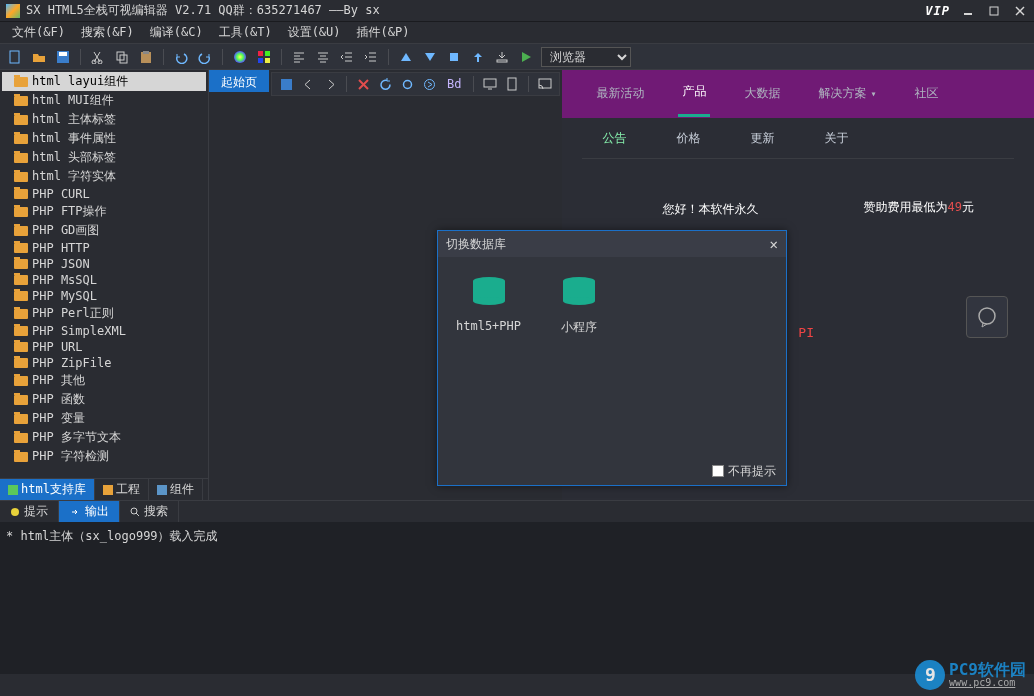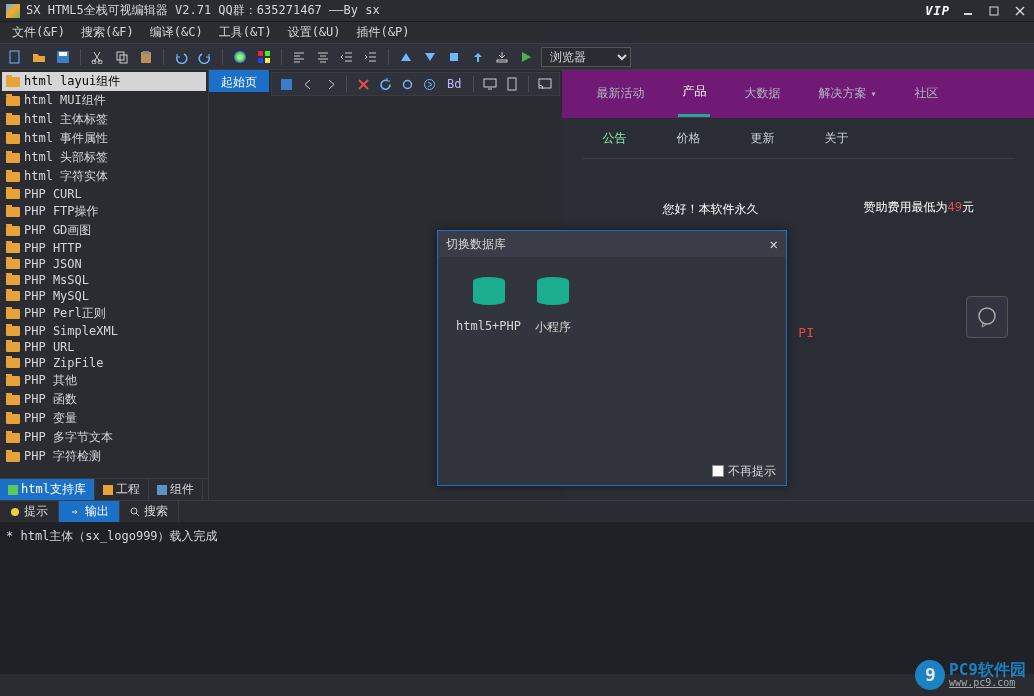--- a/index.html
+++ b/index.html
@@ -15,21 +15,21 @@
 .toolbar { height:26px; display:flex; align-items:center; padding:0 6px; gap:6px; border-bottom:1px solid #3a3c42; background:#2f323a; }
 .tb-btn { width:18px; height:18px; display:flex; align-items:center;justify-content:center; cursor:pointer; color:#d6d6d6; }
 .tb-sep { width:1px; height:16px; background:#4a4c52; margin:0 2px; }
 .tb-dropdown { background:#2a2c32; border:1px solid #555; padding:1px 18px 1px 4px; color:#d6d6d6; min-width:90px; }
 .main { display:flex; height:430px; }
 .sidebar { width:209px; background:#2a2c32; display:flex; flex-direction:column; border-right:1px solid #3a3c42; position:relative; }
 .tree { flex:1; overflow-y:auto; overflow-x:hidden; padding:2px; }
 .tree::-webkit-scrollbar { width:14px; }
 .tree::-webkit-scrollbar-track { background:#2a2c32; border:1px solid #3a3c42; }
 .tree::-webkit-scrollbar-thumb { background:#505460; border:1px solid #6a6e78; }
-.tree-item { display:flex; align-items:center; padding:1px 4px; cursor:pointer; white-space:nowrap; font-family:"宋体",monospace; }
+.tree-item { display:flex; align-items:center; padding:1px 12px; cursor:pointer; white-space:nowrap; font-family:"宋体",monospace; }
 .tree-item.sel { background:#d6d6d6; color:#000; }
 .folder-icon { width:14px; height:10px; background:#e8a23a; margin-right:4px; flex-shrink:0; border-radius:1px; position:relative; }
 .folder-icon::before { content:''; position:absolute; top:-2px; left:0; width:6px; height:2px; background:#e8a23a; }
 .sidebar-tabs { display:flex; height:22px; border-top:1px solid #3a3c42; }
 .stab { padding:3px 8px; display:flex; align-items:center; gap:3px; cursor:pointer; border-right:1px solid #3a3c42; }
 .stab.active { background:#1b70c8; color:#fff; }
 .stab-icon { width:10px; height:10px; }
 .editor { flex:1; display:flex; flex-direction:row; background:#2a2c32; position:relative; }
 .editor-tabs { height:22px; display:flex; background:#2f323a; }
 .etab { padding:4px 12px; background:#1b70c8; color:#fff; cursor:pointer; }
@@ -51,21 +51,21 @@
 .ctab { padding:3px 10px; cursor:pointer; border-right:1px solid #3a3c42; }
 .ctab.active { background:#1b70c8; color:#fff; }
 .zoom { position:absolute; right:8px; bottom:3px; color:#d6d6d6; }
 .bottom-tabs { height:22px; display:flex; border-top:1px solid #3a3c42; background:#2a2c32; }
 .btab { padding:3px 10px; display:flex; align-items:center; gap:4px; cursor:pointer; border-right:1px solid #3a3c42; }
 .btab.active { background:#1b70c8; color:#fff; }
 .output { height:152px; background:#1f2126; padding:6px; color:#d6d6d6; font-family:monospace; }
 .modal { position:absolute; left:437px; top:230px; width:350px; background:#32353d; border:1px solid #1b70c8; box-shadow:0 0 8px rgba(0,0,0,.5); }
 .modal-title { height:26px; display:flex; align-items:center; padding:0 8px; background:#3a3d47; justify-content:space-between; }
 .modal-close { cursor:pointer; font-size:14px; }
-.modal-body { padding:20px 18px 10px; display:flex; gap:14px; min-height:200px; }
+.modal-body { padding:20px 18px 10px; display:flex; gap:40px; min-height:200px; }
 .db-opt { display:flex; flex-direction:column; align-items:center; cursor:pointer; }
 .db-icon { width:36px; height:36px; display:flex; flex-direction:column; align-items:center; margin-bottom:6px; }
 .db-icon .ell { width:32px; height:8px; background:#1aad8e; border-radius:50%; }
 .db-icon .cyl { width:32px; height:20px; background:#1aad8e; margin-top:-4px; }
 .db-icon .bot { width:32px; height:8px; background:#1aad8e; border-radius:50%; margin-top:-4px; }
 .modal-foot { height:28px; display:flex; align-items:center; justify-content:flex-end; padding:0 10px; gap:4px; }
 .chk { width:12px; height:12px; background:#fff; border:1px solid #888; }
 .watermark { position:absolute; right:8px; bottom:6px; display:flex; align-items:center; gap:4px; opacity:.88; }
 .wm-icon { width:30px; height:30px; border-radius:50%; background:#1b8fd8; position:relative; }
 .wm-icon::after { content:'9'; position:absolute; color:#fff; font-size:18px; font-weight:bold; left:10px; top:4px; }

